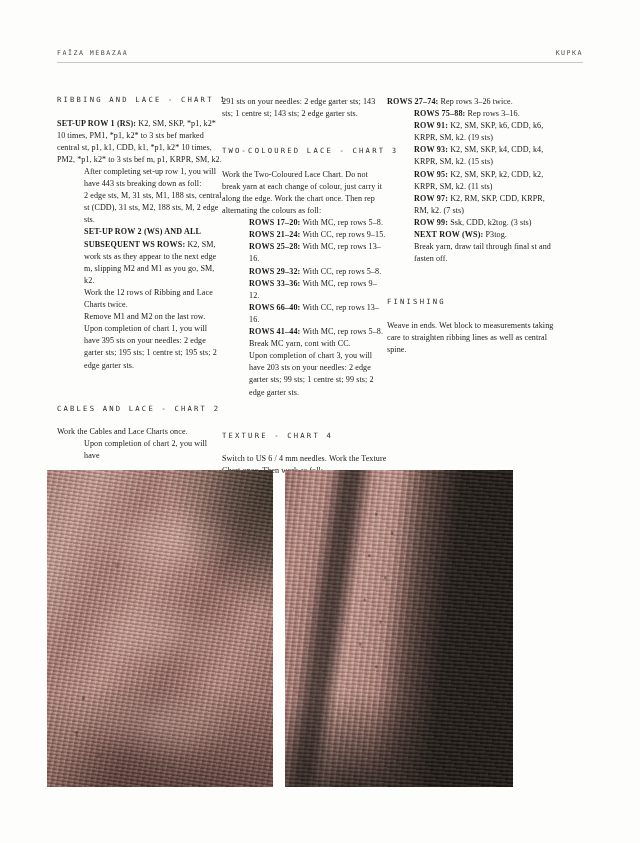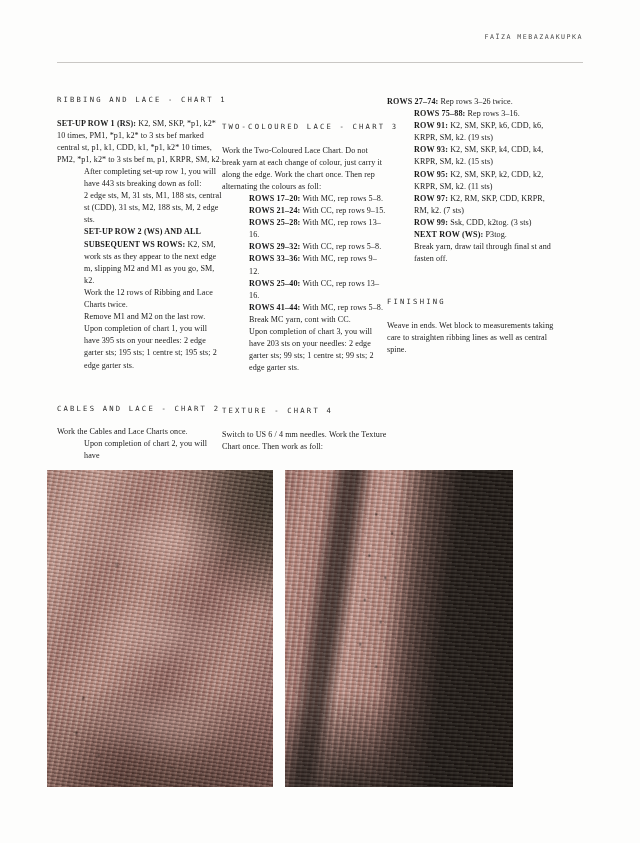--- a/index.html
+++ b/index.html
@@ -20,24 +20,24 @@
   .page {
     position: absolute;
     inset: 0;
     background: #fdfdfc;
   }
 
   
   .runhead {
     position: absolute;
     left: 57px;
-    top: 34px;
+    top: 50px;
     width: 526px;
     display: flex;
-    justify-content: flex-end;
+    justify-content: space-between;
     align-items: flex-end;
   }
   .runhead span {
     font-family: "DejaVu Sans Mono", "Liberation Mono", monospace;
     font-size: 6.6px;
     letter-spacing: 1.5px;
     color: #4a4a4a;
     text-transform: uppercase;
     line-height: 1;
   }
@@ -276,29 +276,30 @@
       <p class="body">Work the 12 rows of Ribbing and Lace Charts twice.</p>
       <p class="body">Remove M1 and M2 on the last row.</p>
       <p class="body">Upon completion of chart 1, you will have 395 sts on your needles: 2 edge garter sts; 195 sts; 1 centre st; 195 sts; 2 edge garter sts.</p>
       <div class="block-gap-xl"></div>
       <h2 class="section">CABLES AND LACE - CHART 2</h2>
       <p class="body">Work the Cables and Lace Charts once.</p>
       <p class="body">Upon completion of chart 2, you will have</p>
     </div>
 
     <div class="col c2">
+      <p class="body">291 sts on your needles: 2 edge garter sts; 143 sts; 1 centre st; 143 sts; 2 edge garter sts.</p>
       <div class="block-gap-lg"></div>
       <h2 class="section">TWO-COLOURED LACE - CHART 3</h2>
       <p class="body">Work the Two-Coloured Lace Chart. Do not break yarn at each change of colour, just carry it along the edge. Work the chart once. Then rep alternating the colours as foll:</p>
       <p class="body"><span class="lead">ROWS 17–20:</span><span> With MC, rep rows 5–8.</span></p>
       <p class="body"><span class="lead">ROWS 21–24:</span><span> With CC, rep rows 9–15.</span></p>
       <p class="body"><span class="lead">ROWS 25–28:</span><span> With MC, rep rows 13–16.</span></p>
       <p class="body"><span class="lead">ROWS 29–32:</span><span> With CC, rep rows 5–8.</span></p>
       <p class="body"><span class="lead">ROWS 33–36:</span><span> With MC, rep rows 9–12.</span></p>
-      <p class="body"><span class="lead">ROWS 25–40:</span><span> With CC, rep rows 13–16.</span></p>
+      <p class="body"><span class="lead">ROWS 66–40:</span><span> With CC, rep rows 13–16.</span></p>
       <p class="body"><span class="lead">ROWS 41–44:</span><span> With MC, rep rows 5–8.</span></p>
       <p class="body">Break MC yarn, cont with CC.</p>
       <p class="body">Upon completion of chart 3, you will have 203 sts on your needles: 2 edge garter sts; 99 sts; 1 centre st; 99 sts; 2 edge garter sts.</p>
       <div class="block-gap-xl"></div>
       <h2 class="section">TEXTURE - CHART 4</h2>
       <p class="body">Switch to US 6 / 4 mm needles. Work the Texture Chart once. Then work as foll:</p>
     </div>
 
     <div class="col c3">
       <p class="body"><span class="lead">ROWS 27–74:</span><span> Rep rows 3–26 twice.</span></p>

